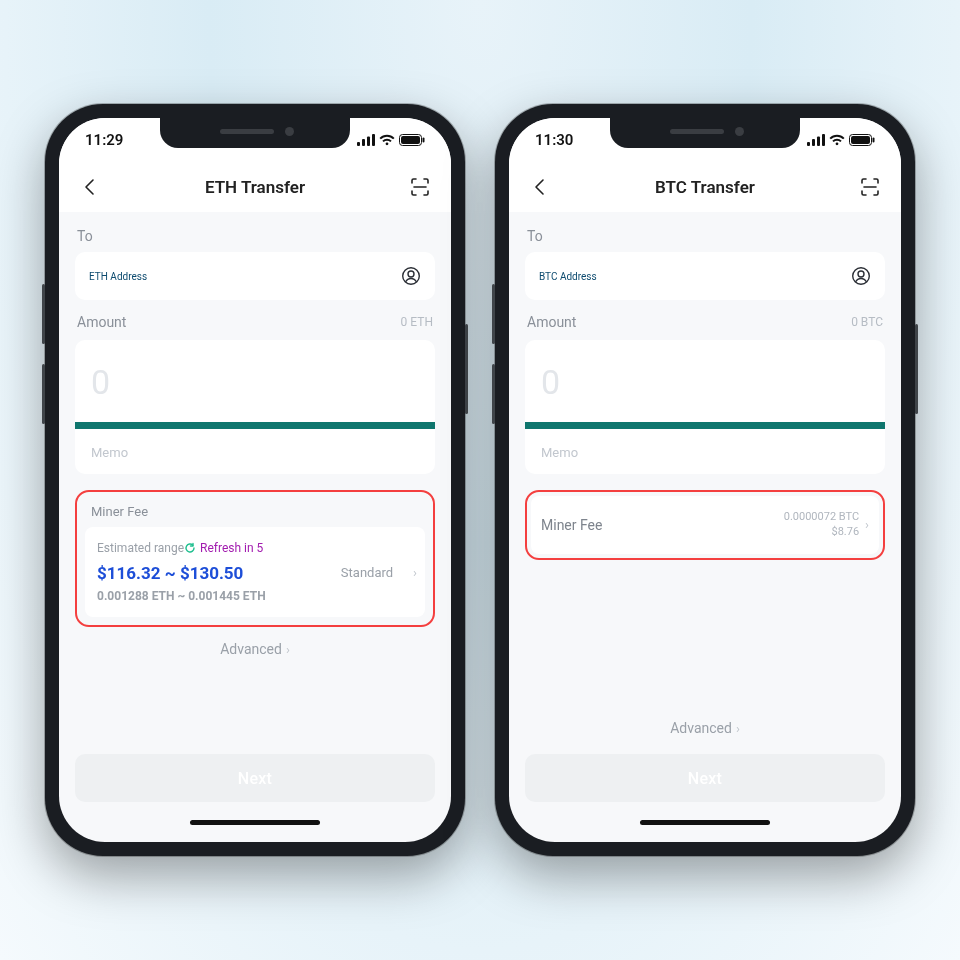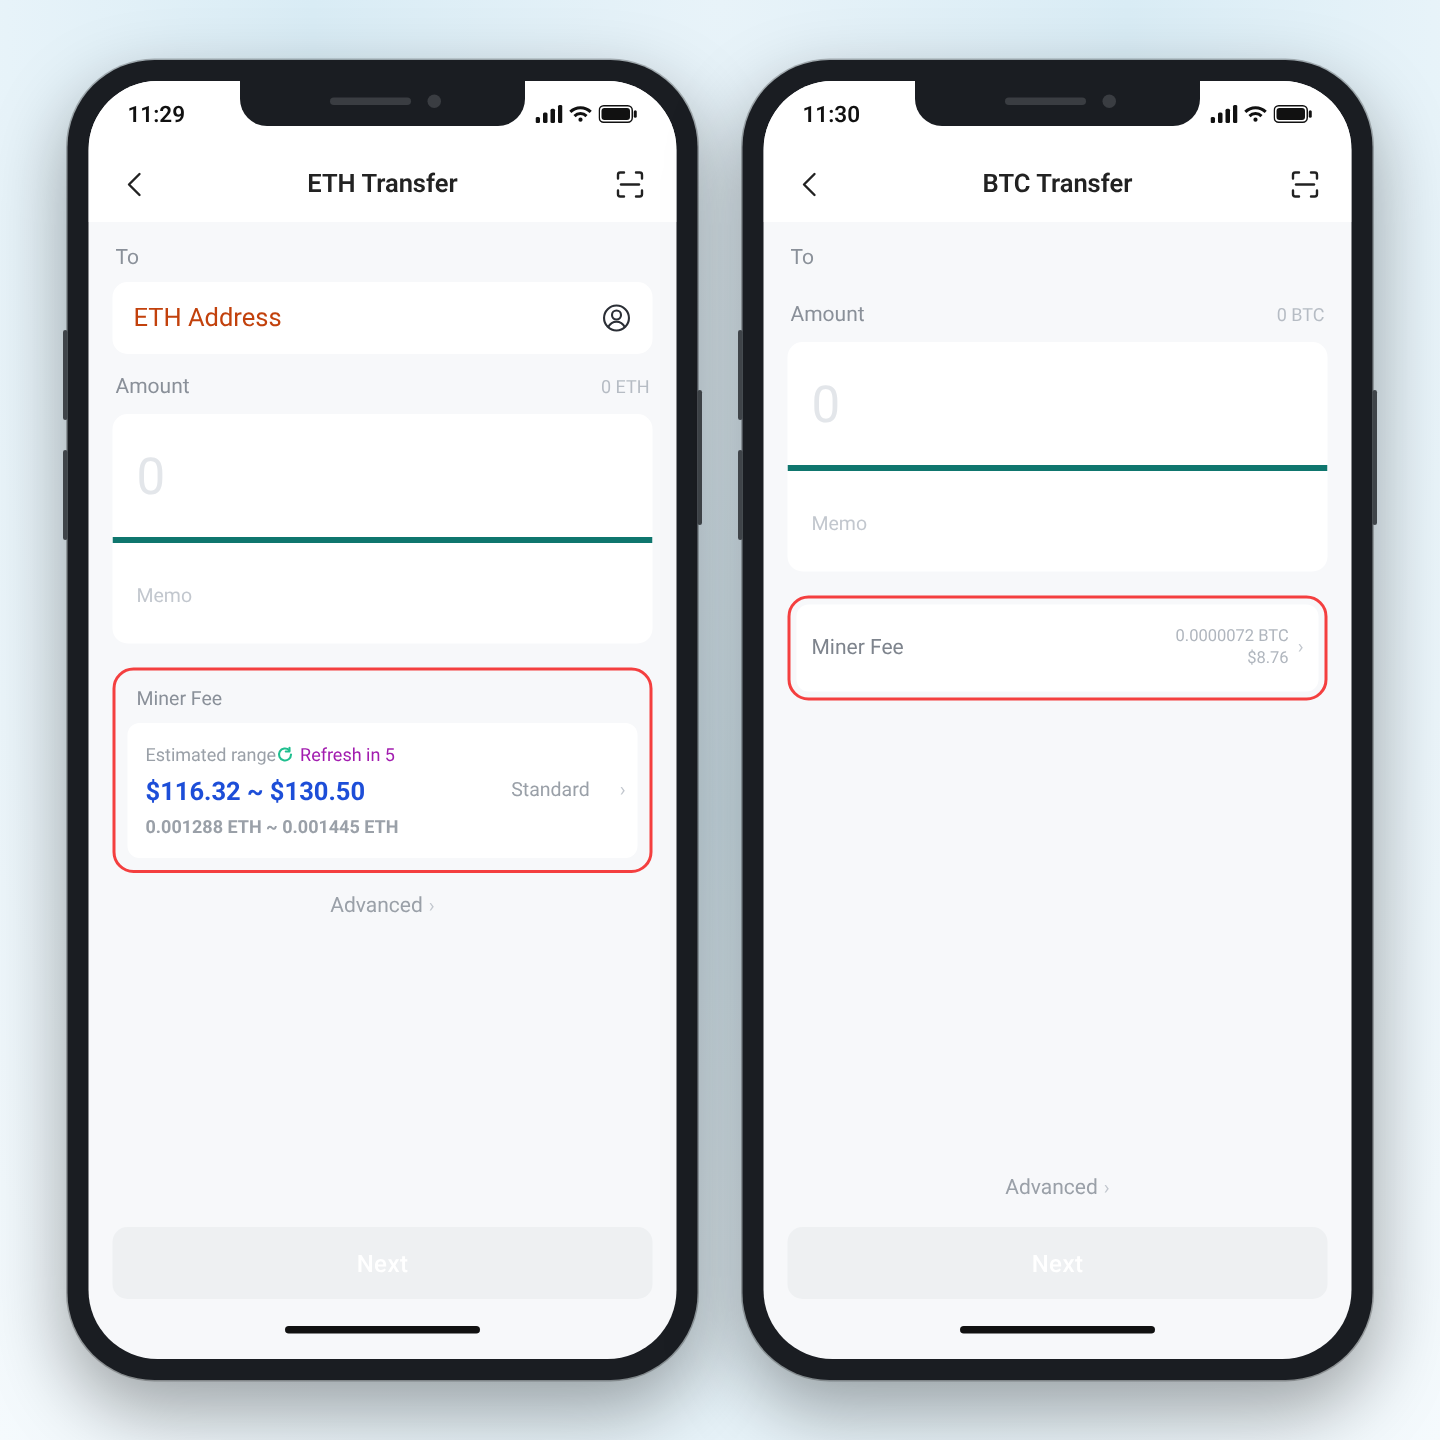--- a/index.html
+++ b/index.html
@@ -4,21 +4,21 @@
   <style>
     * { box-sizing: border-box; margin: 0; padding: 0; }
     body {
       width: 960px; height: 960px;
       background: radial-gradient(ellipse at center top, #e8f3f9 0%, #d9ecf5 40%, #f5fafd 100%);
       font-family: -apple-system, BlinkMacSystemFont, "Segoe UI", Roboto, sans-serif;
       display: flex; justify-content: center; align-items: center; gap: 30px;
       overflow: hidden;
     }
     .phone-frame {
-      width: 420px; height: 880px;
+      width: 420px; height: 752px;
       background: #1a1d22;
       border-radius: 58px;
       padding: 14px;
       box-shadow: 0 0 0 1px rgba(0,0,0,0.25), 0 20px 50px rgba(0,0,0,0.35);
       position: relative;
     }
     .phone-frame::before, .phone-frame::after {
       content:""; position:absolute; background:#3f4449; border-radius:3px;
     }
     .phone-frame::before { left:-3px; top:180px; width:3px; height:60px; }
@@ -57,28 +57,28 @@
     .nav-title { font-size:17px; font-weight:600; color:#222; }
     .back-icon, .scan-icon { width:26px; height:26px; display:flex; align-items:center; justify-content:center; }
     .content { flex:1 1 auto; padding: 10px 16px 0 16px; overflow:hidden; display:flex; flex-direction:column; }
     .section-row { display:flex; justify-content:space-between; align-items:center; margin: 6px 2px 8px 2px;}
     .label { font-size:14px; color:#8a9099; }
     .label-right { font-size:12px; color:#b6bcc4; }
     .input-card {
       background:#fff; border-radius:10px; padding: 14px 14px;
       display:flex; align-items:center; justify-content:space-between;
     }
-    .placeholder { color:#c2410c; font-size:17px; }
+    .placeholder { color:#0c4a6e; font-size:10px; }
     .contact-icon svg { display:block; }
     .amount-card {
       background:#fff; border-radius:10px 10px 0 0; padding: 22px 16px 20px 16px; margin-top:2px;
     }
     .amount-placeholder { color:#e3e6ea; font-size:34px; font-weight:400; }
     .memo-card {
-      background:#fff; border-radius:0 0 10px 10px; padding: 24px 16px; border-top:4px solid #0f766e;
+      background:#fff; border-radius:0 0 10px 10px; padding: 13px 16px; border-top:7px solid #0f766e;
     }
     .memo-text { color:#c2c7ce; font-size:13px; }
 
     .highlight-box {
       margin-top: 16px; border:2.5px solid #f43f3f; border-radius:14px; padding: 8px 8px;
     }
     .miner-header { font-size:13px; color:#8a9099; padding: 4px 6px 8px 6px; }
     .fee-card {
       background:#fff; border-radius:8px; padding: 14px 12px 14px 12px; position:relative;
     }
@@ -289,20 +289,30 @@
             </g>
           </svg>
       </span>
     </div>
 
     <div class="content">
 
       <div class="section-row">
         <span class="label">To</span>
       </div>
+      <div class="input-card">
+        <span class="placeholder">BTC Address</span>
+        <span class="contact-icon">
+          <svg width="20" height="20" viewBox="0 0 20 20">
+              <circle cx="10" cy="10" r="8.3" stroke="#2b2f36" stroke-width="1.4" fill="none"></circle>
+              <circle cx="10" cy="8" r="3" stroke="#2b2f36" stroke-width="1.4" fill="none"></circle>
+              <path d="M4.5 16c1.2-2.3 3.2-3.5 5.5-3.5s4.3 1.2 5.5 3.5" stroke="#2b2f36" stroke-width="1.4" fill="none"></path>
+            </svg>
+        </span>
+      </div>
 
       <div class="section-row" style="margin-top:14px;">
         <span class="label">Amount</span>
         <span class="label-right">0 BTC</span>
       </div>
       <div class="amount-card">
         <div class="amount-placeholder">0</div>
       </div>
       <div class="memo-card">
         <span class="memo-text">Memo</span>

